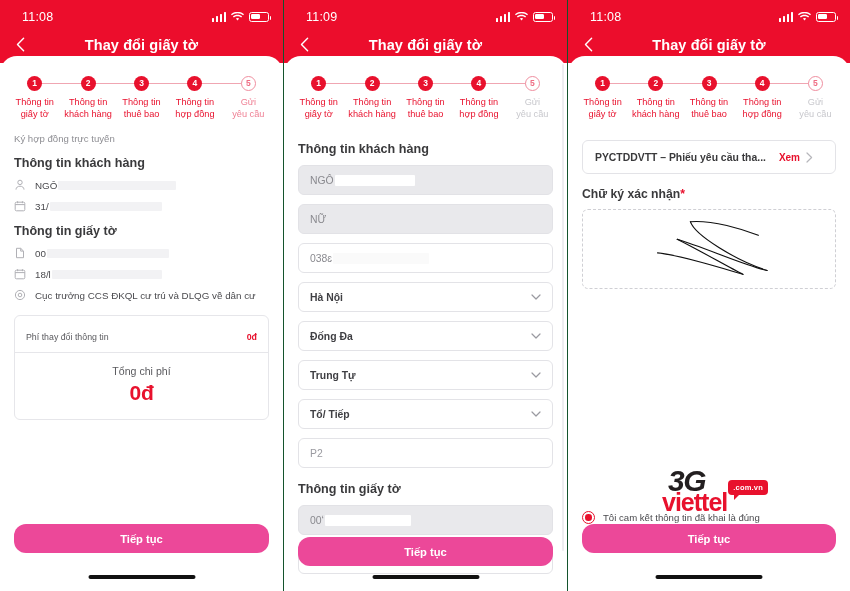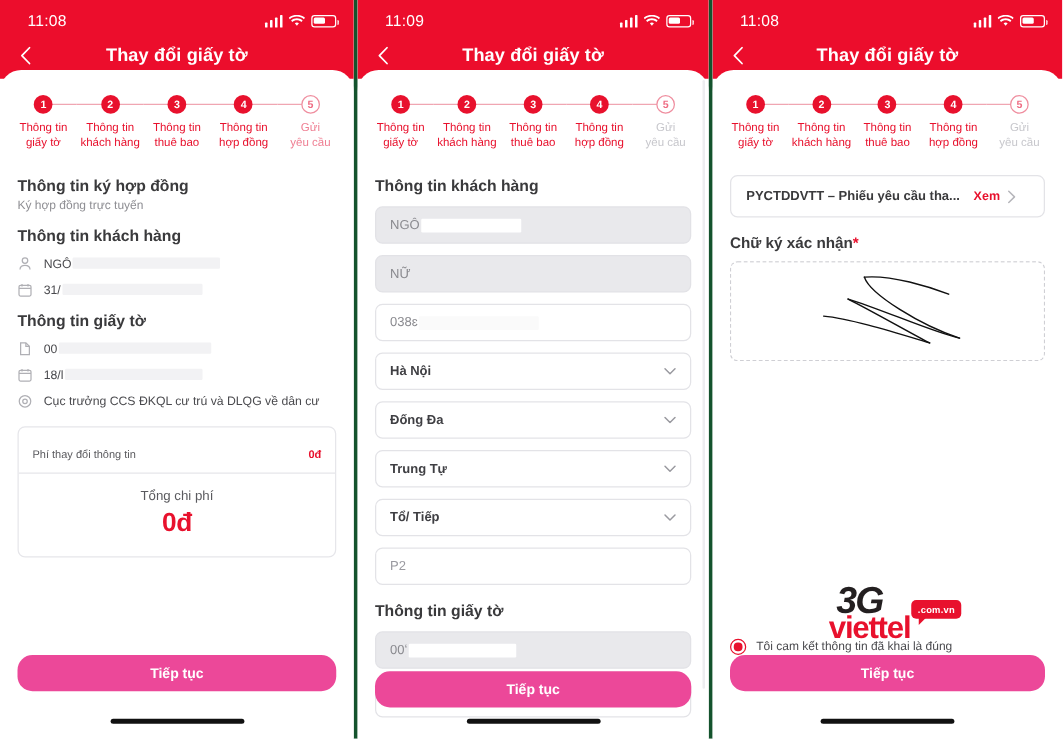--- a/index.html
+++ b/index.html
@@ -12,21 +12,21 @@
     overflow:hidden;
   }
   .phone {
     position:relative;
     width:283px; height:591px;
     background:#ffffff;
     overflow:hidden;
     flex:0 0 auto;
   }
   .phone.mid { width:284px; }
-  .phone + .phone { border-left:3px solid #14532d; }
+  .phone + .phone { border-left:1px solid #14532d; }
 
   
   .header {
     position:relative;
     background:#ec0d2c;
     height:63px;
     border-bottom-left-radius:0;
     z-index:1;
   }
   .statusbar {
@@ -308,21 +308,20 @@
               <span class="line l-left"></span>
               <span class="dot hollow">5</span>
             </div>
           <div class="step-label soft">Gửi
 yêu cầu</div>
         </div>
       </div>
     </div>
 
     <div class="content">
-      <div class="sec-title">Thông tin ký hợp đồng</div>
       <div class="sec-sub">Ký hợp đồng trực tuyến</div>
 
       <div class="sec-title">Thông tin khách hàng</div>
 
       <div class="info-row">
         <span class="info-ico">
             <svg viewBox="0 0 12 12" fill="none" stroke="currentColor" stroke-width="1">
               <circle cx="6" cy="3.4" r="2.2"></circle>
               <path d="M2 10.6c0-2.2 1.8-3.4 4-3.4s4 1.2 4 3.4"></path>
             </svg>

